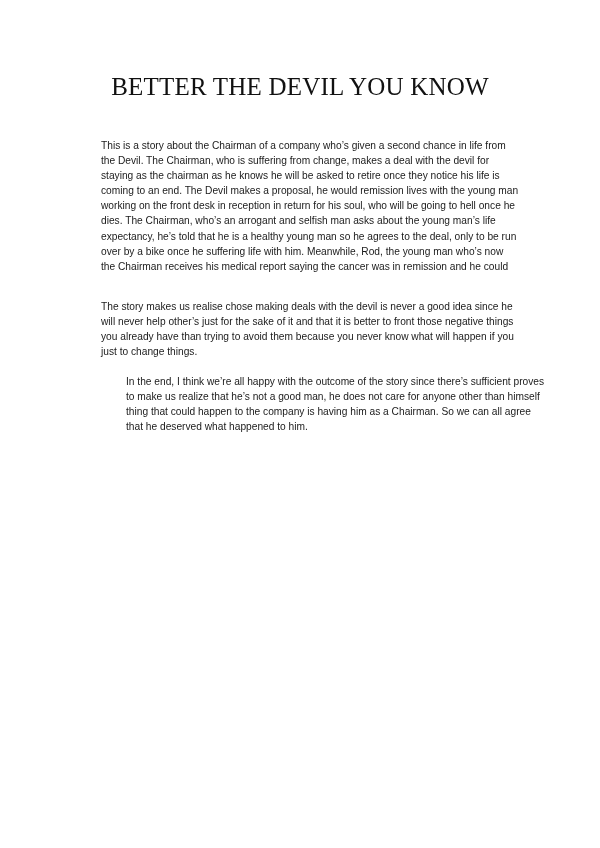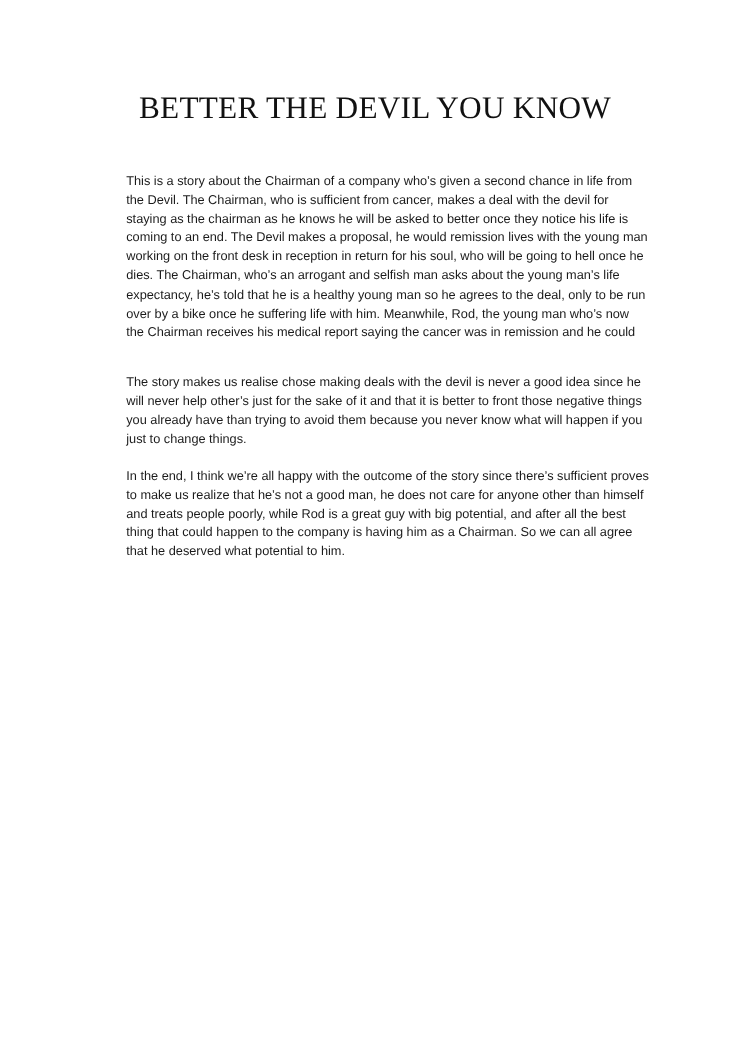--- a/index.html
+++ b/index.html
@@ -44,47 +44,46 @@
       color: #1a1a1a;
     }
     .line {
       display: block;
       height: 15.1px;
       line-height: 15.1px;
       white-space: nowrap;
     }
     #para-1 { top: 138px; }
     #para-2 { top: 299px; }
-    #para-3 { top: 374px; }
+    #para-3 { top: 374px; margin-left: 25px; }
   </style>
 </head>
 <body>
 
 <div class="page">
   <h1 class="title" style="margin:0;font-weight:normal;">BETTER THE DEVIL YOU KNOW</h1>
 
   <div class="para" id="para-1">
     <span class="line">This is a story about the Chairman of a company who’s given a second chance in life from</span>
-    <span class="line">the Devil. The  Chairman, who is sufficient from cancer, makes a deal with the devil for</span>
-    <span class="line">staying as the chairman as he knows he will be asked to better once they notice his life is</span>
+    <span class="line">the Devil. The  Chairman, who is suffering from change, makes a deal with the devil for</span>
+    <span class="line">staying as the chairman as he knows he will be asked to retire once they notice his life is</span>
     <span class="line">coming to an end. The Devil makes a proposal, he would remission lives with the young man</span>
     <span class="line">working on the front desk in reception in return for his soul, who will be going to hell once he</span>
     <span class="line">dies. The Chairman, who’s an arrogant and selfish man asks about the young man’s life</span>
     <span class="line">expectancy, he’s told that he is a healthy young man so he agrees to the deal, only to be run</span>
     <span class="line">over by a bike once he suffering life with him. Meanwhile, Rod, the young man who’s now</span>
     <span class="line">the Chairman receives his medical report saying the cancer was in remission and he could</span>
   </div>
 
   <div class="para" id="para-2">
     <span class="line">The story makes us realise chose making deals with the devil is never a good idea since he</span>
     <span class="line">will never help other’s just for the sake of it and that it is better to front those negative things</span>
     <span class="line">you already have than trying to avoid them because you never know what will happen if you</span>
     <span class="line">just to change things.</span>
   </div>
 
   <div class="para" id="para-3">
     <span class="line">In the end, I think we’re all happy with the outcome of the story since there’s sufficient proves</span>
     <span class="line">to make us realize that he’s not a good man, he does not care for anyone other than himself</span>
-    <span class="line">and treats people poorly, while Rod is a great guy with big potential, and after all the best</span>
     <span class="line">thing that could happen to the company is having him as a Chairman. So we can all agree</span>
-    <span class="line">that he deserved what potential to him.</span>
+    <span class="line">that he deserved what happened to him.</span>
   </div>
 </div>
 
 </body></html>

